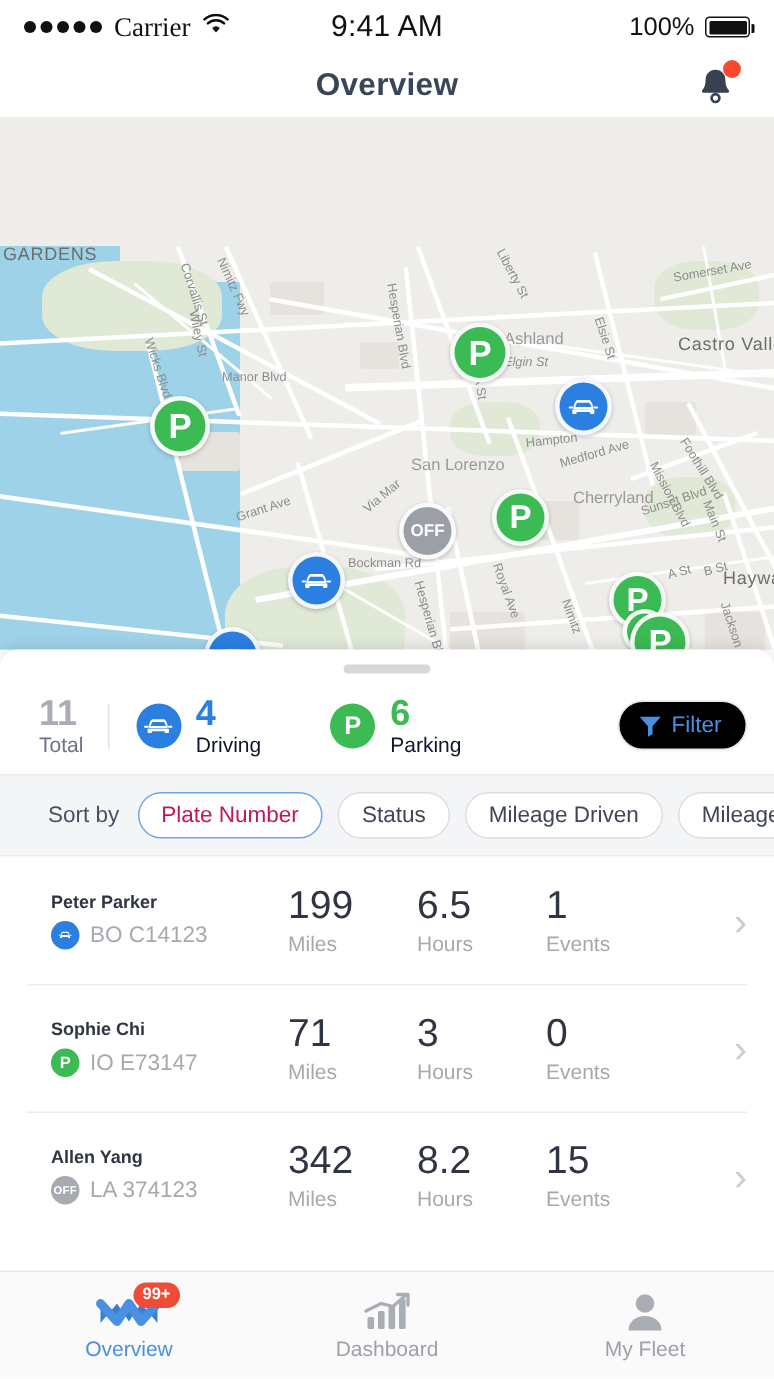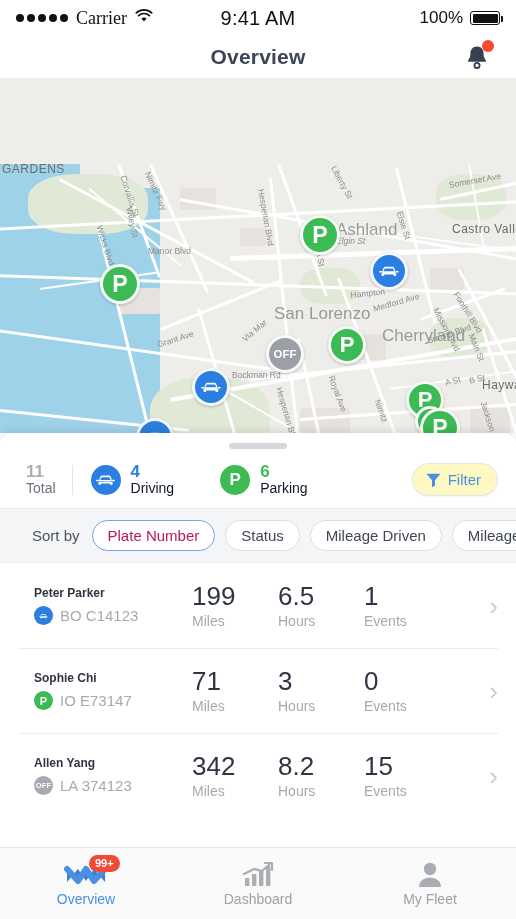--- a/index.html
+++ b/index.html
@@ -55,21 +55,21 @@
   .road {
     position: absolute; background: #ffffff; transform-origin: 0 0;
     border-radius: 1px;
   }
   .road.minor { background:#fdfdfd; height:2px; }
   .maplabel {
     position: absolute; color: #8d8d8d; font-size: 8.5px;
     white-space: nowrap; transform-origin: 0 0;
   }
   .maplabel.big { font-size: 12px; color:#6d6d6d; letter-spacing:.5px; }
-  .maplabel.town { font-size: 17px; color: #9a9a9a; }
+  .maplabel.town { font-size: 11px; color: #9a9a9a; }
 
   .marker {
     position: absolute; border-radius: 50%;
     border: 3px solid rgba(255,255,255,.95);
     display: flex; align-items: center; justify-content: center;
     box-shadow: 0 1px 3px rgba(0,0,0,.22);
   }
   .marker.park { background: #3cba54; }
   .marker.drive { background: #2b7fe0; }
   .marker.off { background: #9aa0a6; }
@@ -81,38 +81,38 @@
     background: #fff; border-radius: 12px 12px 0 0;
     box-shadow: 0 -2px 8px rgba(0,0,0,.10);
   }
   .grabber { width: 58px; height: 6px; border-radius: 3px; background: #d6d8dc; margin: 10px auto 0; }
 
   .stats {
     display: flex; align-items: center; padding: 14px 18px 12px 26px; gap: 0;
   }
   .stat { display: flex; align-items: center; gap: 10px; }
   .stat-txt { display: flex; flex-direction: column; line-height: 1.08; }
-  .stat-num { font-size: 17px; font-weight: bold; }
+  .stat-num { font-size: 24px; font-weight: bold; }
   .stat-lbl { font-size: 14px; color: #0f172a; }
   .num-total { color: #a9aeb6; }
   .lbl-total { color: #6b7280; }
   .num-drive { color: #2b7fe0; }
   .num-park  { color: #3cba54; }
   .divider-v { width: 1px; height: 30px; background: #e2e4e8; margin: 0 18px 0 16px; }
   .icon-circle {
     width: 30px; height: 30px; border-radius: 50%;
     display: flex; align-items: center; justify-content: center; flex: none;
   }
   .ic-drive { background: #2b7fe0; }
   .ic-park  { background: #3cba54; }
   .spacer { flex: 1; }
   .filter-btn {
     display: flex; align-items: center; gap: 6px;
     border: 1px solid #e3e5e9; border-radius: 18px;
-    padding: 7px 16px 7px 12px; background: #fef9c3;
+    padding: 7px 16px 7px 12px; background: #000000;
     box-shadow: 0 1px 2px rgba(0,0,0,.05);
   }
   .filter-lbl { color: #4a90e2; font-size: 15px; }
 
   
   .sortbar {
     display: flex; align-items: center; gap: 10px;
     background: #f4f5f7; padding: 11px 0 11px 32px;
     border-top: 1px solid #ebecef; border-bottom: 1px solid #ebecef;
     overflow: hidden; white-space: nowrap;

